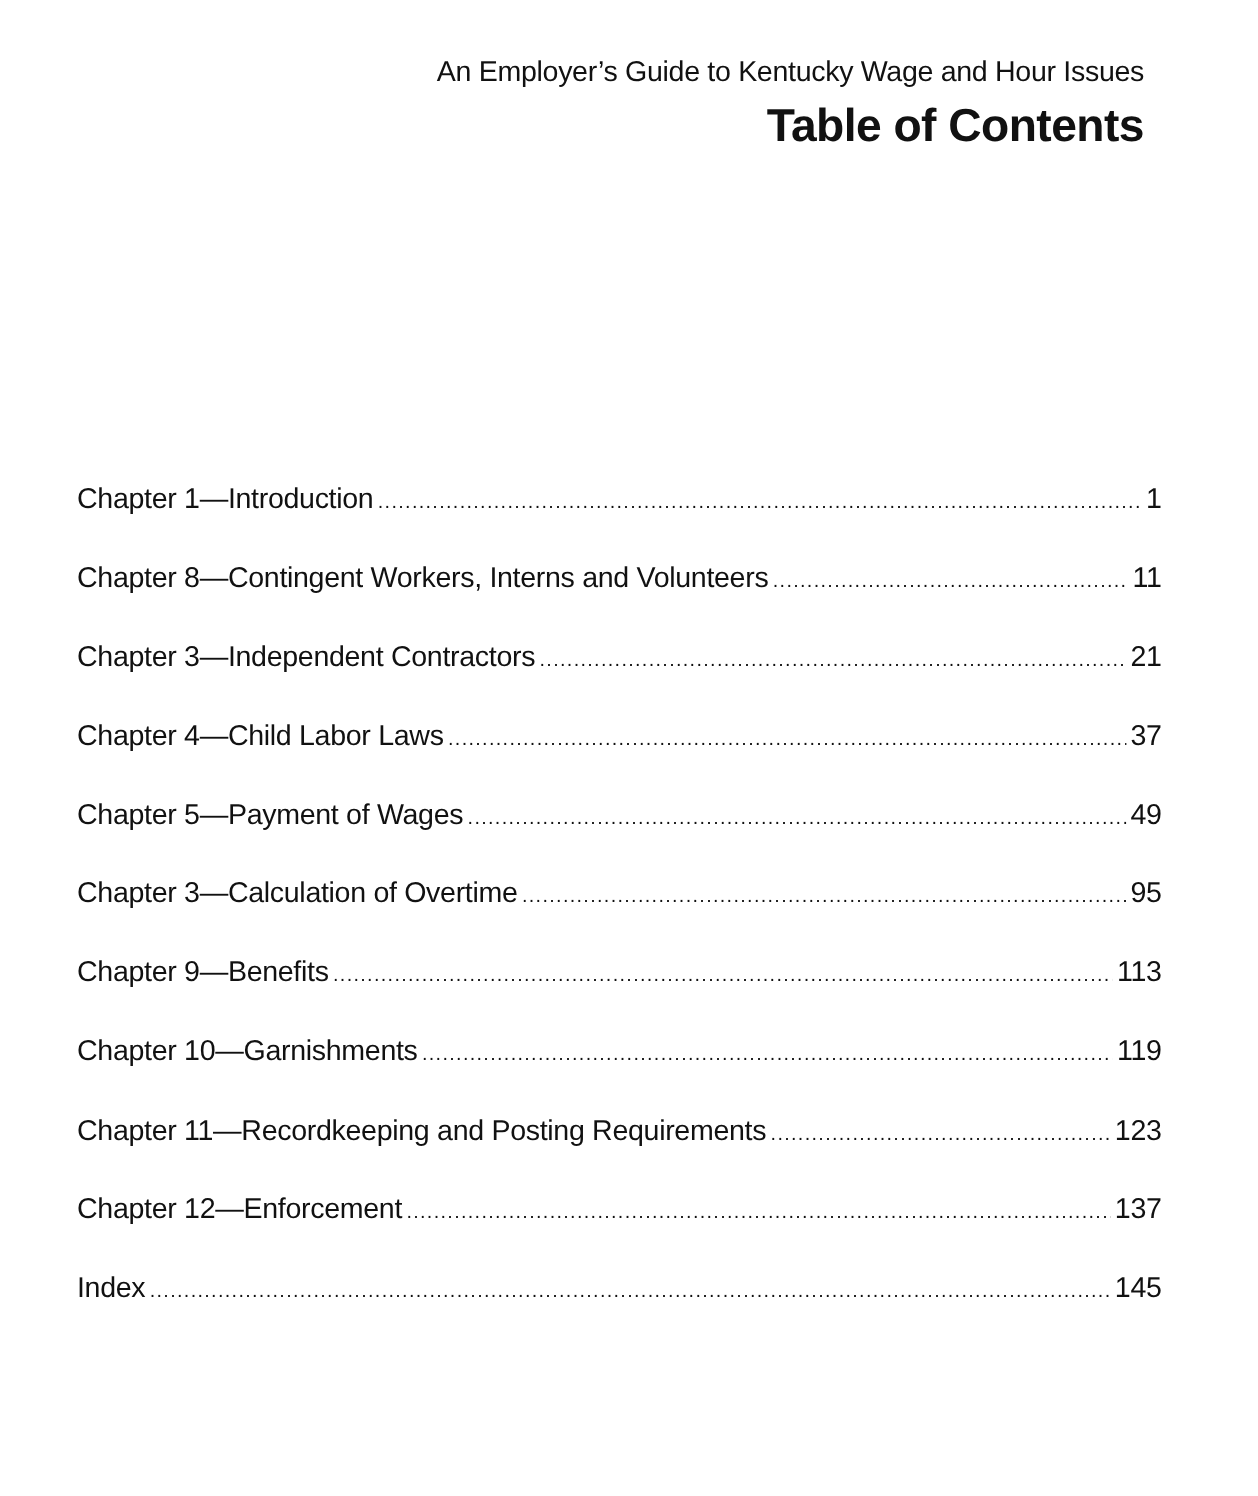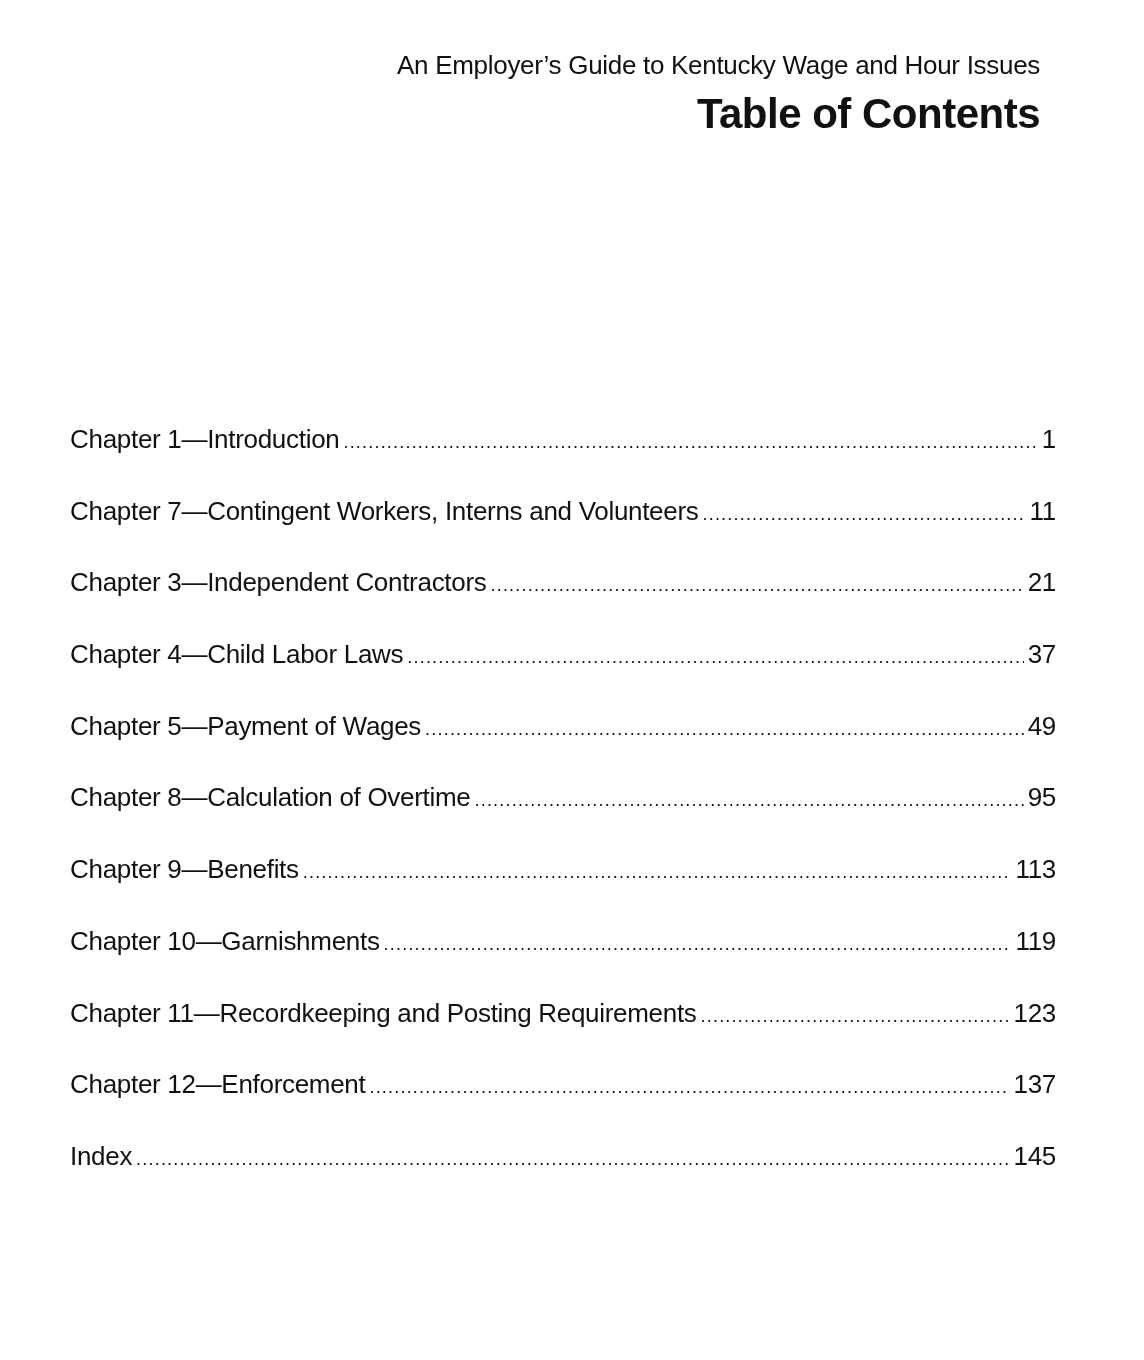--- a/index.html
+++ b/index.html
@@ -10,21 +10,21 @@
     .header {
       position: absolute; right: 104px; top: 48px; text-align: right;
     }
     .subtitle {
       font-size: 26px; letter-spacing: -0.3px; line-height: 34px;
     }
     .title {
       font-size: 42px; font-weight: bold; line-height: 64px; letter-spacing: -0.5px;
     }
     .toc {
-      position: absolute; left: 70px; top: 424px; width: 986px;
+      position: absolute; left: 70px; top: 438px; width: 986px;
     }
     .toc-row {
       display: flex; align-items: baseline; height: 71.7px;
       font-size: 26px; letter-spacing: -0.3px;
     }
     .toc-label { white-space: nowrap; }
     .dots {
       flex: 1; overflow: hidden; white-space: nowrap;
       margin: 0 4px; letter-spacing: 1.2px; font-size: 18px;
     }
@@ -41,41 +41,41 @@
   <div class="title">Table of Contents</div>
 </div>
 
 <div class="toc">
   <div class="toc-row">
     <span class="toc-label">Chapter 1—Introduction</span>
     <span class="dots"></span>
     <span class="toc-page">1</span>
   </div>
   <div class="toc-row">
-    <span class="toc-label">Chapter 7—Contingent Workers, Interns and Volunteers</span>
+    <span class="toc-label">Chapter 8—Contingent Workers, Interns and Volunteers</span>
     <span class="dots"></span>
     <span class="toc-page">11</span>
   </div>
   <div class="toc-row">
     <span class="toc-label">Chapter 3—Independent Contractors</span>
     <span class="dots"></span>
     <span class="toc-page">21</span>
   </div>
   <div class="toc-row">
     <span class="toc-label">Chapter 4—Child Labor Laws</span>
     <span class="dots"></span>
     <span class="toc-page">37</span>
   </div>
   <div class="toc-row">
     <span class="toc-label">Chapter 5—Payment of Wages</span>
     <span class="dots"></span>
     <span class="toc-page">49</span>
   </div>
   <div class="toc-row">
-    <span class="toc-label">Chapter 8—Calculation of Overtime</span>
+    <span class="toc-label">Chapter 3—Calculation of Overtime</span>
     <span class="dots"></span>
     <span class="toc-page">95</span>
   </div>
   <div class="toc-row">
     <span class="toc-label">Chapter 9—Benefits</span>
     <span class="dots"></span>
     <span class="toc-page">113</span>
   </div>
   <div class="toc-row">
     <span class="toc-label">Chapter 10—Garnishments</span>

